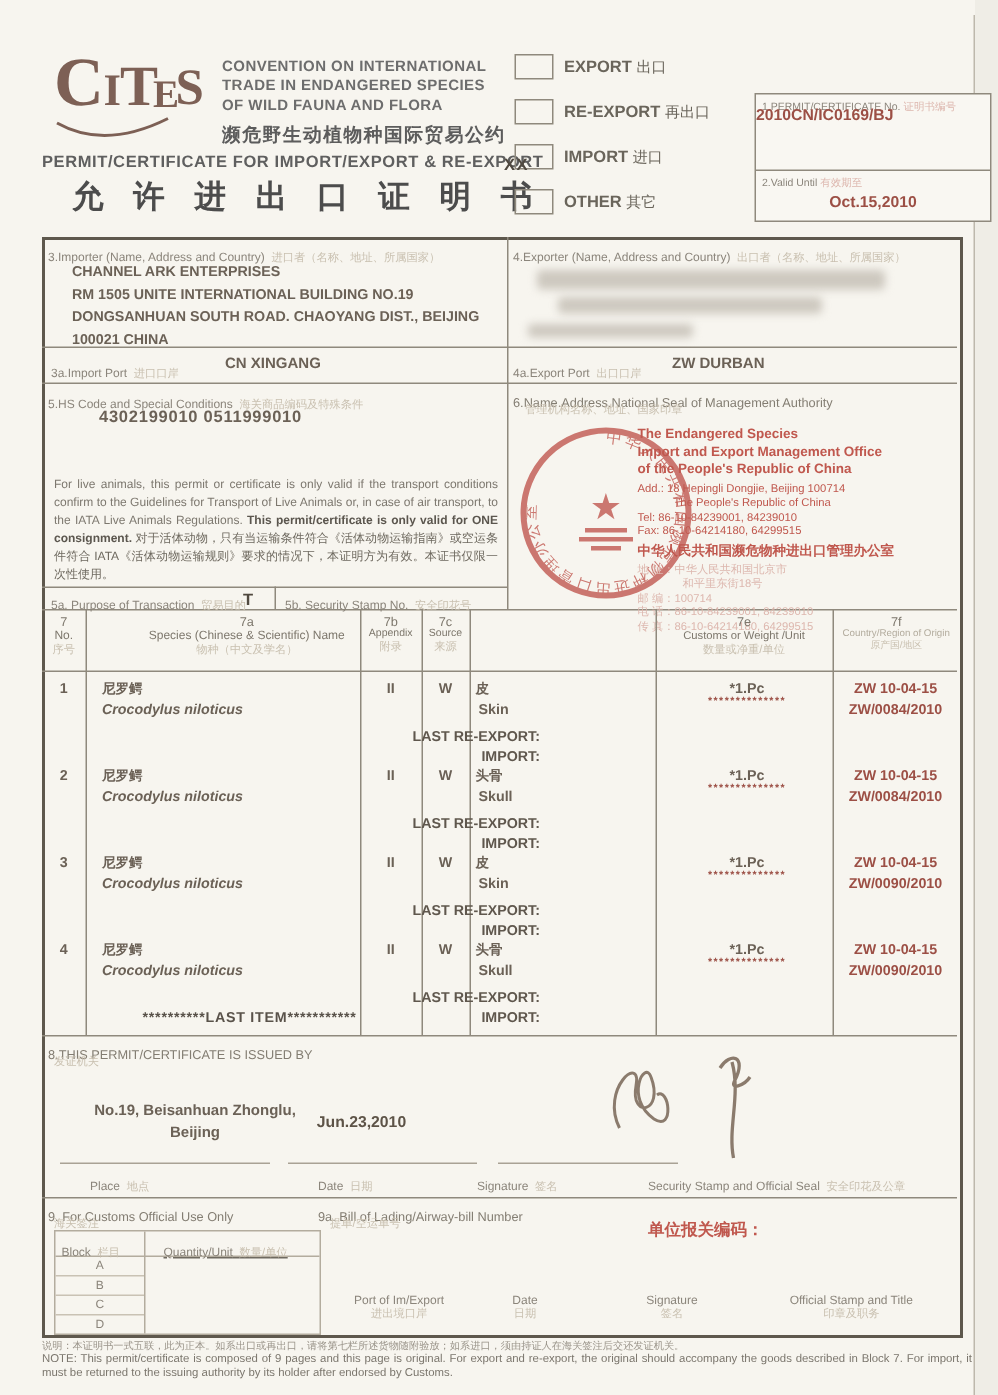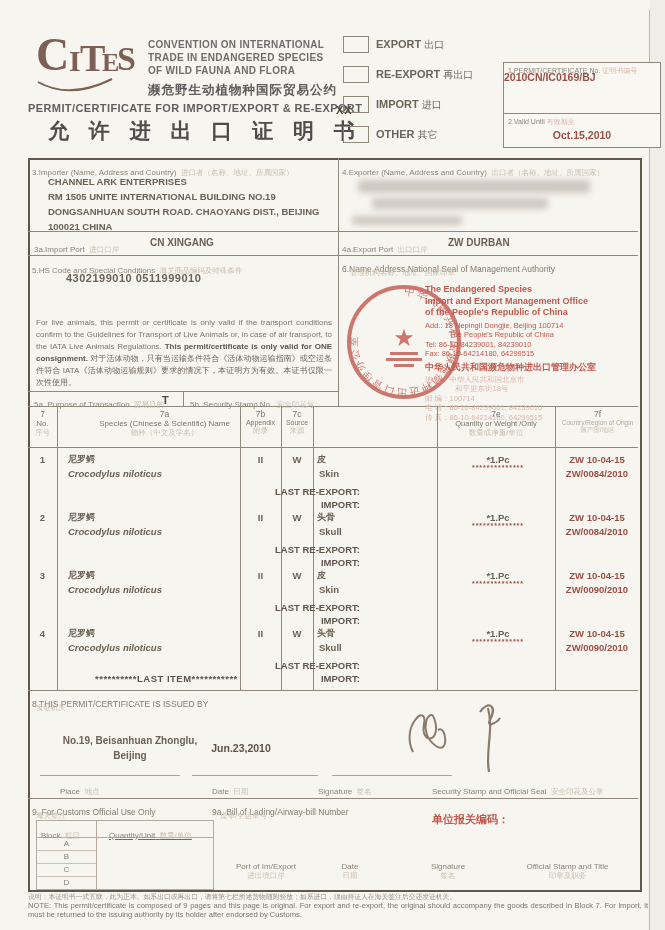--- a/index.html
+++ b/index.html
@@ -211,21 +211,21 @@
     <div class="hdr-en" style="font-size:7px;">Appendix</div>
     <div class="cnfaint">附录</div>
   </div>
   <div class="abs" style="left:281px;top:409px;width:32px;text-align:center;">
     <div class="hdr-code">7c</div>
     <div class="hdr-en" style="font-size:7px;">Source</div>
     <div class="cnfaint">来源</div>
   </div>
   <div class="abs" style="left:437px;top:409px;width:118px;text-align:center;">
     <div class="hdr-code">7e</div>
-    <div class="hdr-en" style="font-size:7.5px;">Quantity or Weight /Only</div>
+    <div class="hdr-en" style="font-size:7.5px;">Customs or Weight /Unit</div>
     <div class="cnfaint">数量或净重/单位</div>
   </div>
   <div class="abs" style="left:555px;top:409px;width:85px;text-align:center;">
     <div class="hdr-code">7f</div>
     <div class="cnfaint" style="color:#b3ac9e;font-size:6.5px;">Country/Region of Origin</div>
     <div class="cnfaint" style="font-size:6.5px;">原产国/地区</div>
   </div>
 
   <div class="abs trow" style="top:450px;">
     <span class="abs fill" style="left:0;width:29px;text-align:center;top:4px;">1</span>

